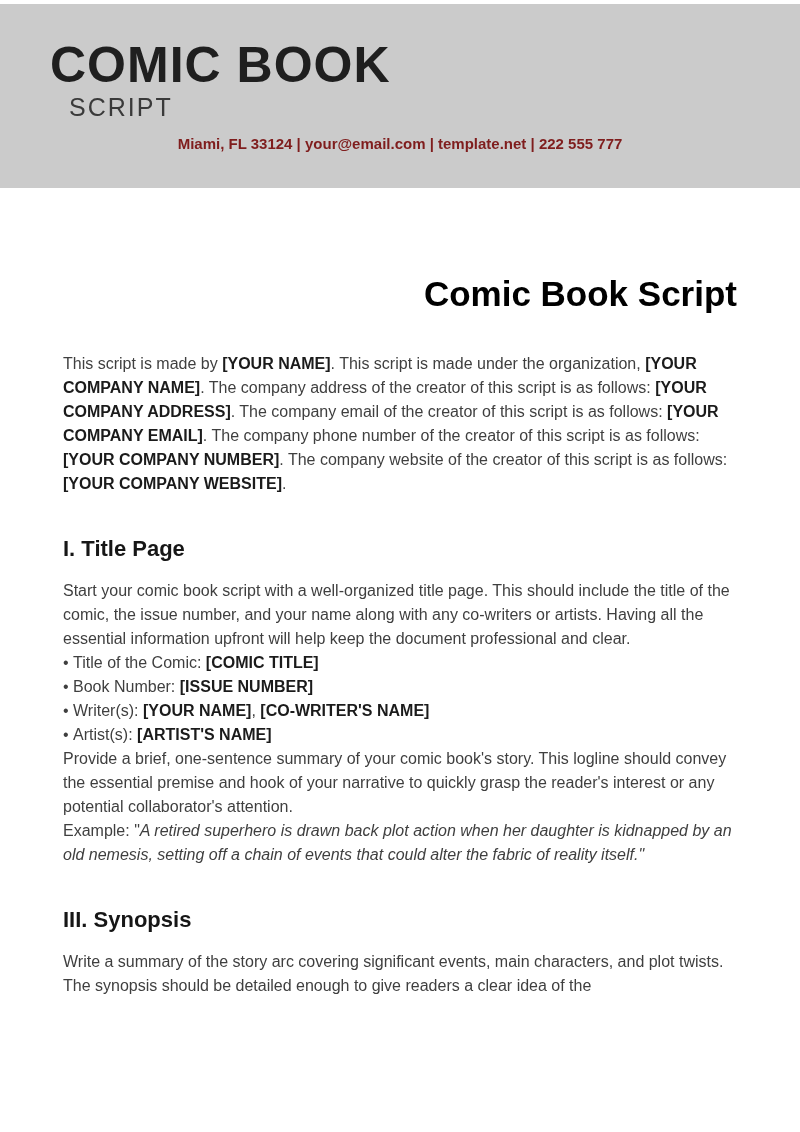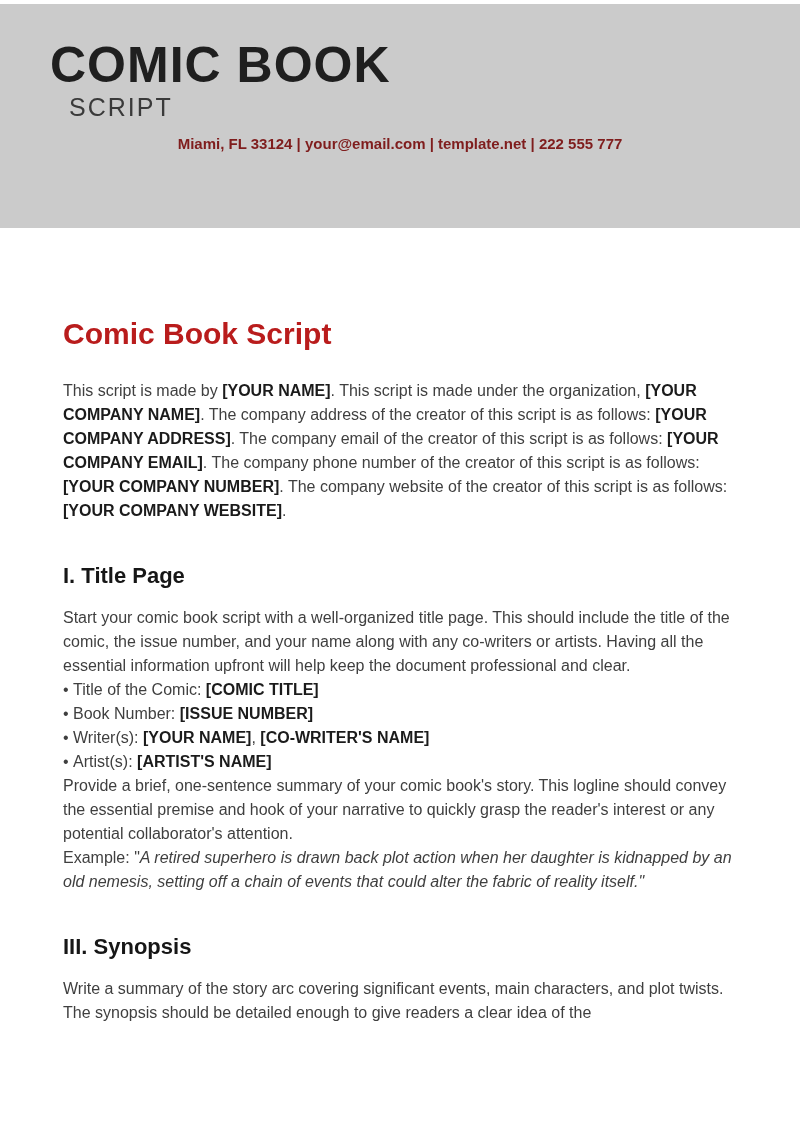--- a/index.html
+++ b/index.html
@@ -8,21 +8,21 @@
     position: relative;
     width: 800px;
     height: 1132px;
     overflow: hidden;
     background: #ffffff;
     font-family: "Liberation Sans", sans-serif;
   }
   
   .letterhead {
     margin-top: 4px;
-    height: 224px;
+    height: 184px;
     background: #cbcbcb;
     padding: 34px 50px 0 50px;
   }
   .lh-title {
     font-size: 50px;
     font-weight: 800;
     letter-spacing: 1px;
     line-height: 55px;
     color: #1f1f1f;
   }
@@ -39,32 +39,32 @@
     margin-top: 16px;
     text-align: center;
     font-size: 15px;
     font-weight: 600;
     color: #7f1d1d;
   }
   
   .doc-body { padding: 0 63px; }
   .doc-title {
     margin-top: 88px;
-    text-align: left;
-    font-size: 30px;
+    text-align: right;
+    font-size: 35px;
     line-height: 36px;
     font-weight: 700;
-    color: #b91c1c;
+    color: #000000;
   }
   .para {
     font-size: 16px;
     line-height: 24px;
     color: #3f3f3f;
   }
-  .intro { margin-top: 27px; }
+  .intro { margin-top: 40px; }
   .b { font-weight: 700; color: #1b1b1b; }
   .i { font-style: italic; }
   section h2 {
     margin-top: 38px;
     font-size: 22px;
     line-height: 30px;
     font-weight: 700;
     color: #161616;
   }
   section h2 + .para { margin-top: 15px; }

